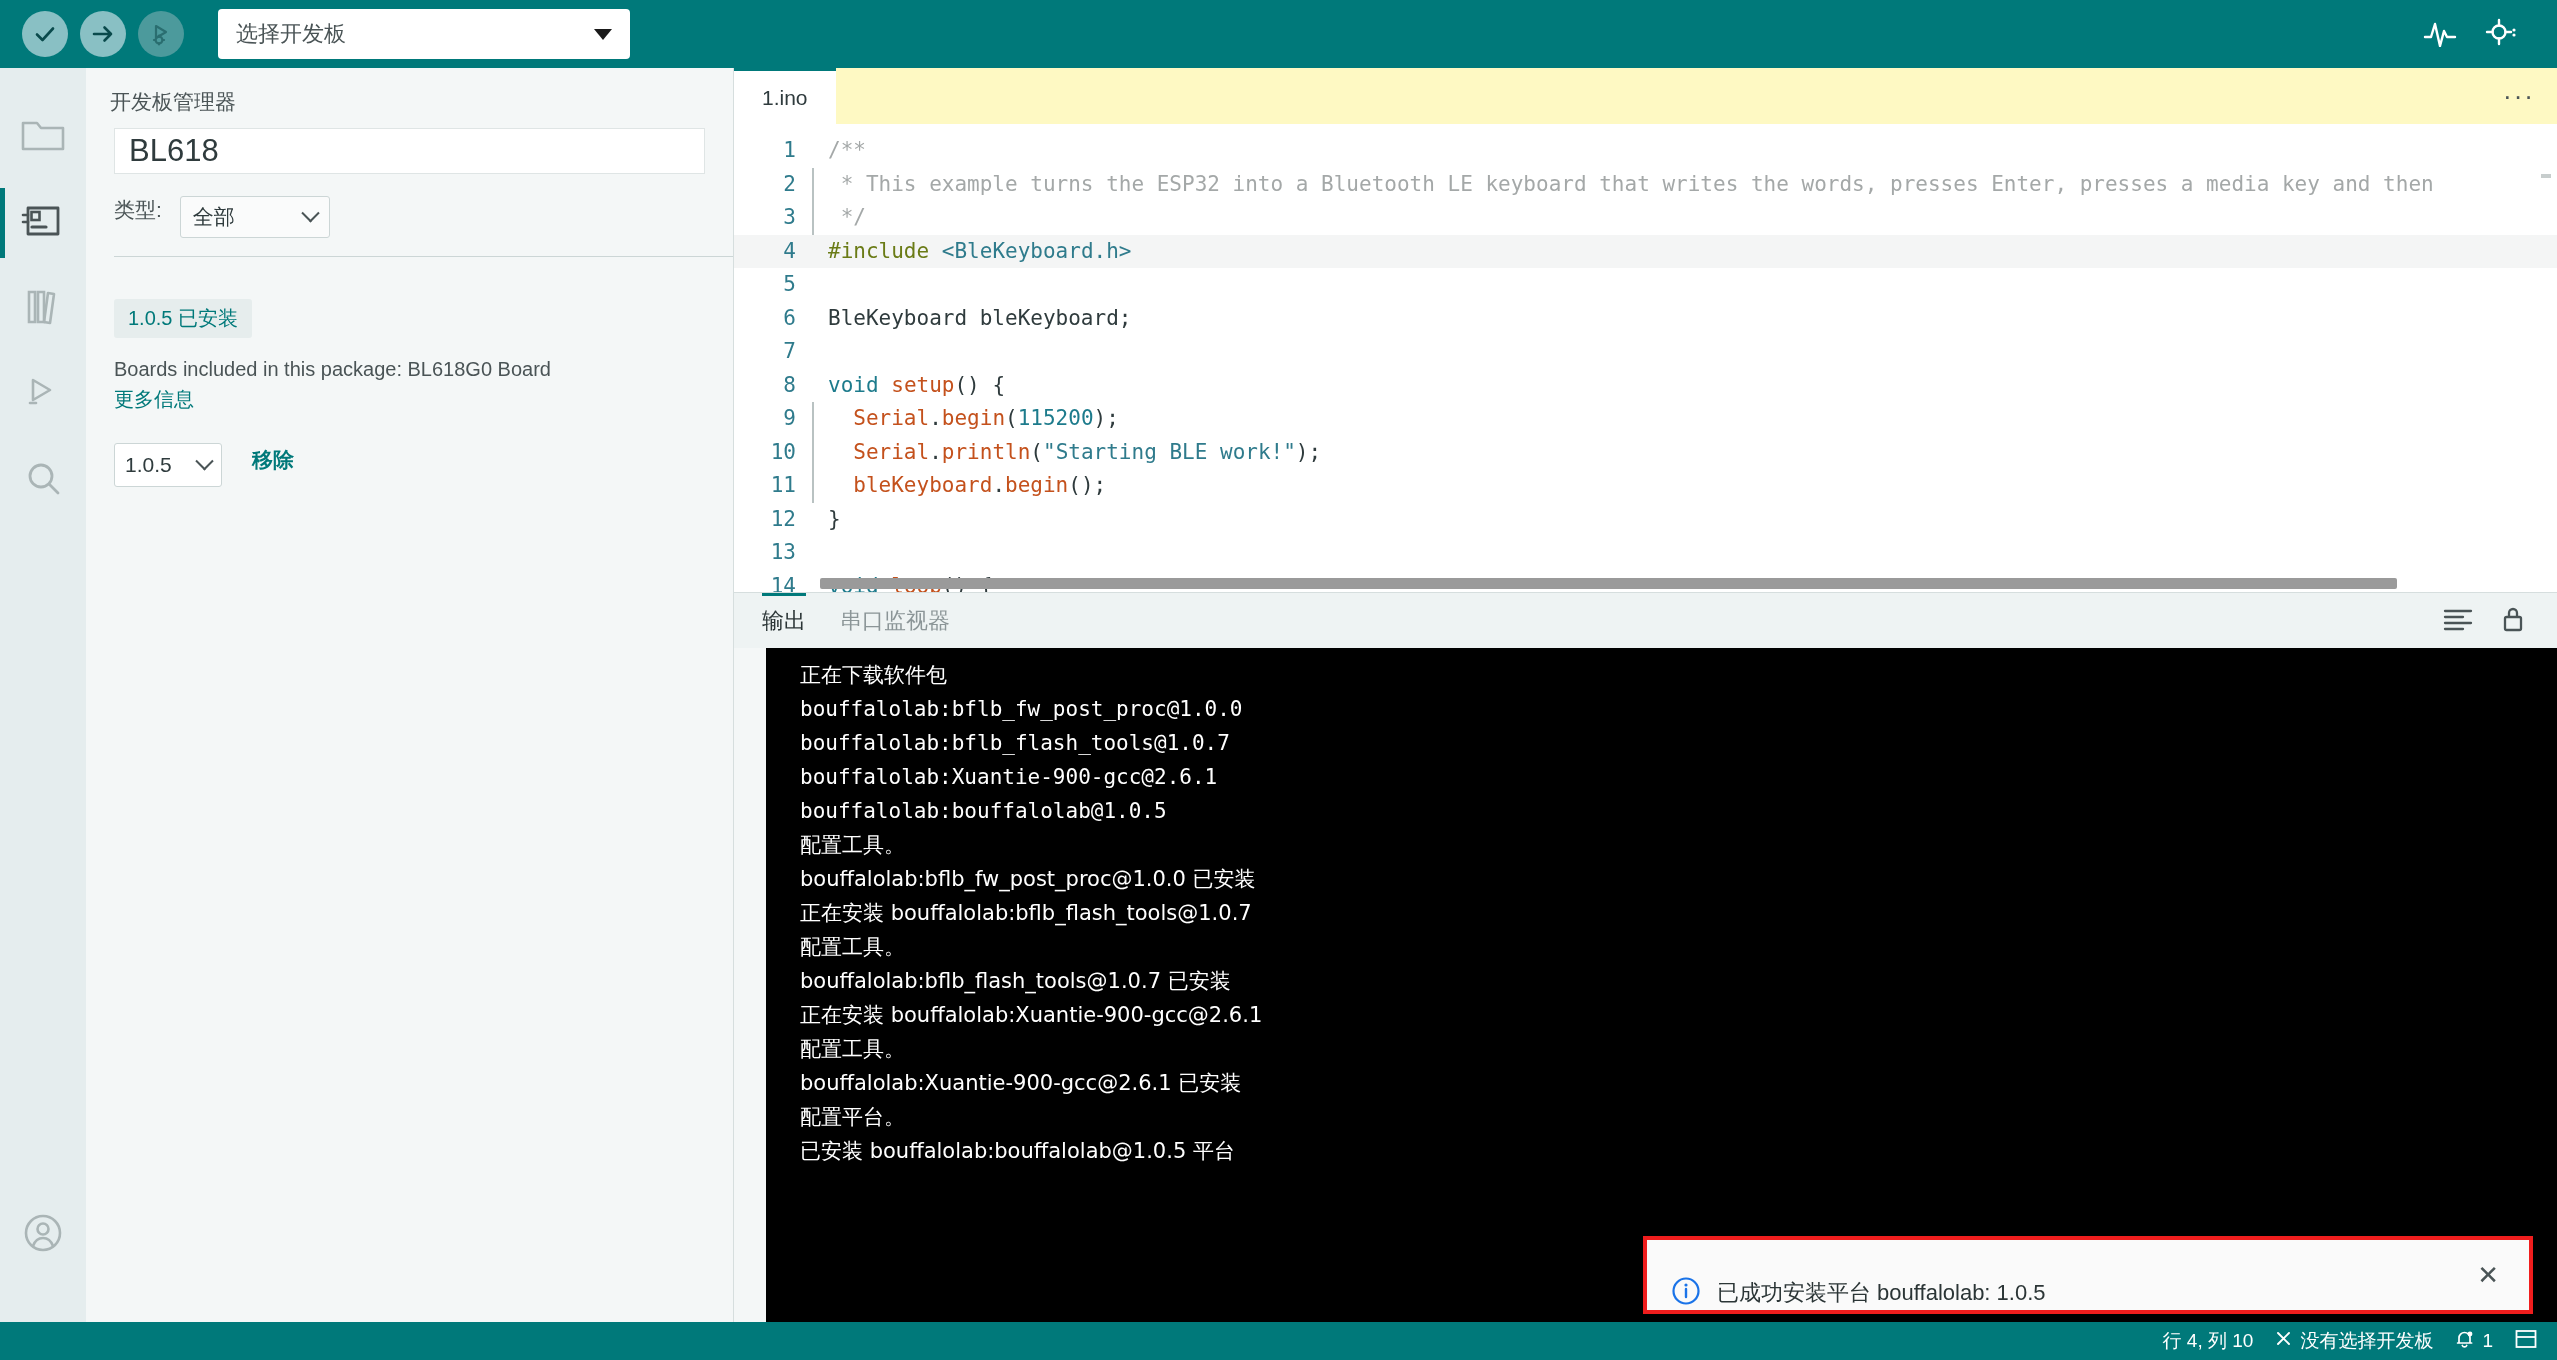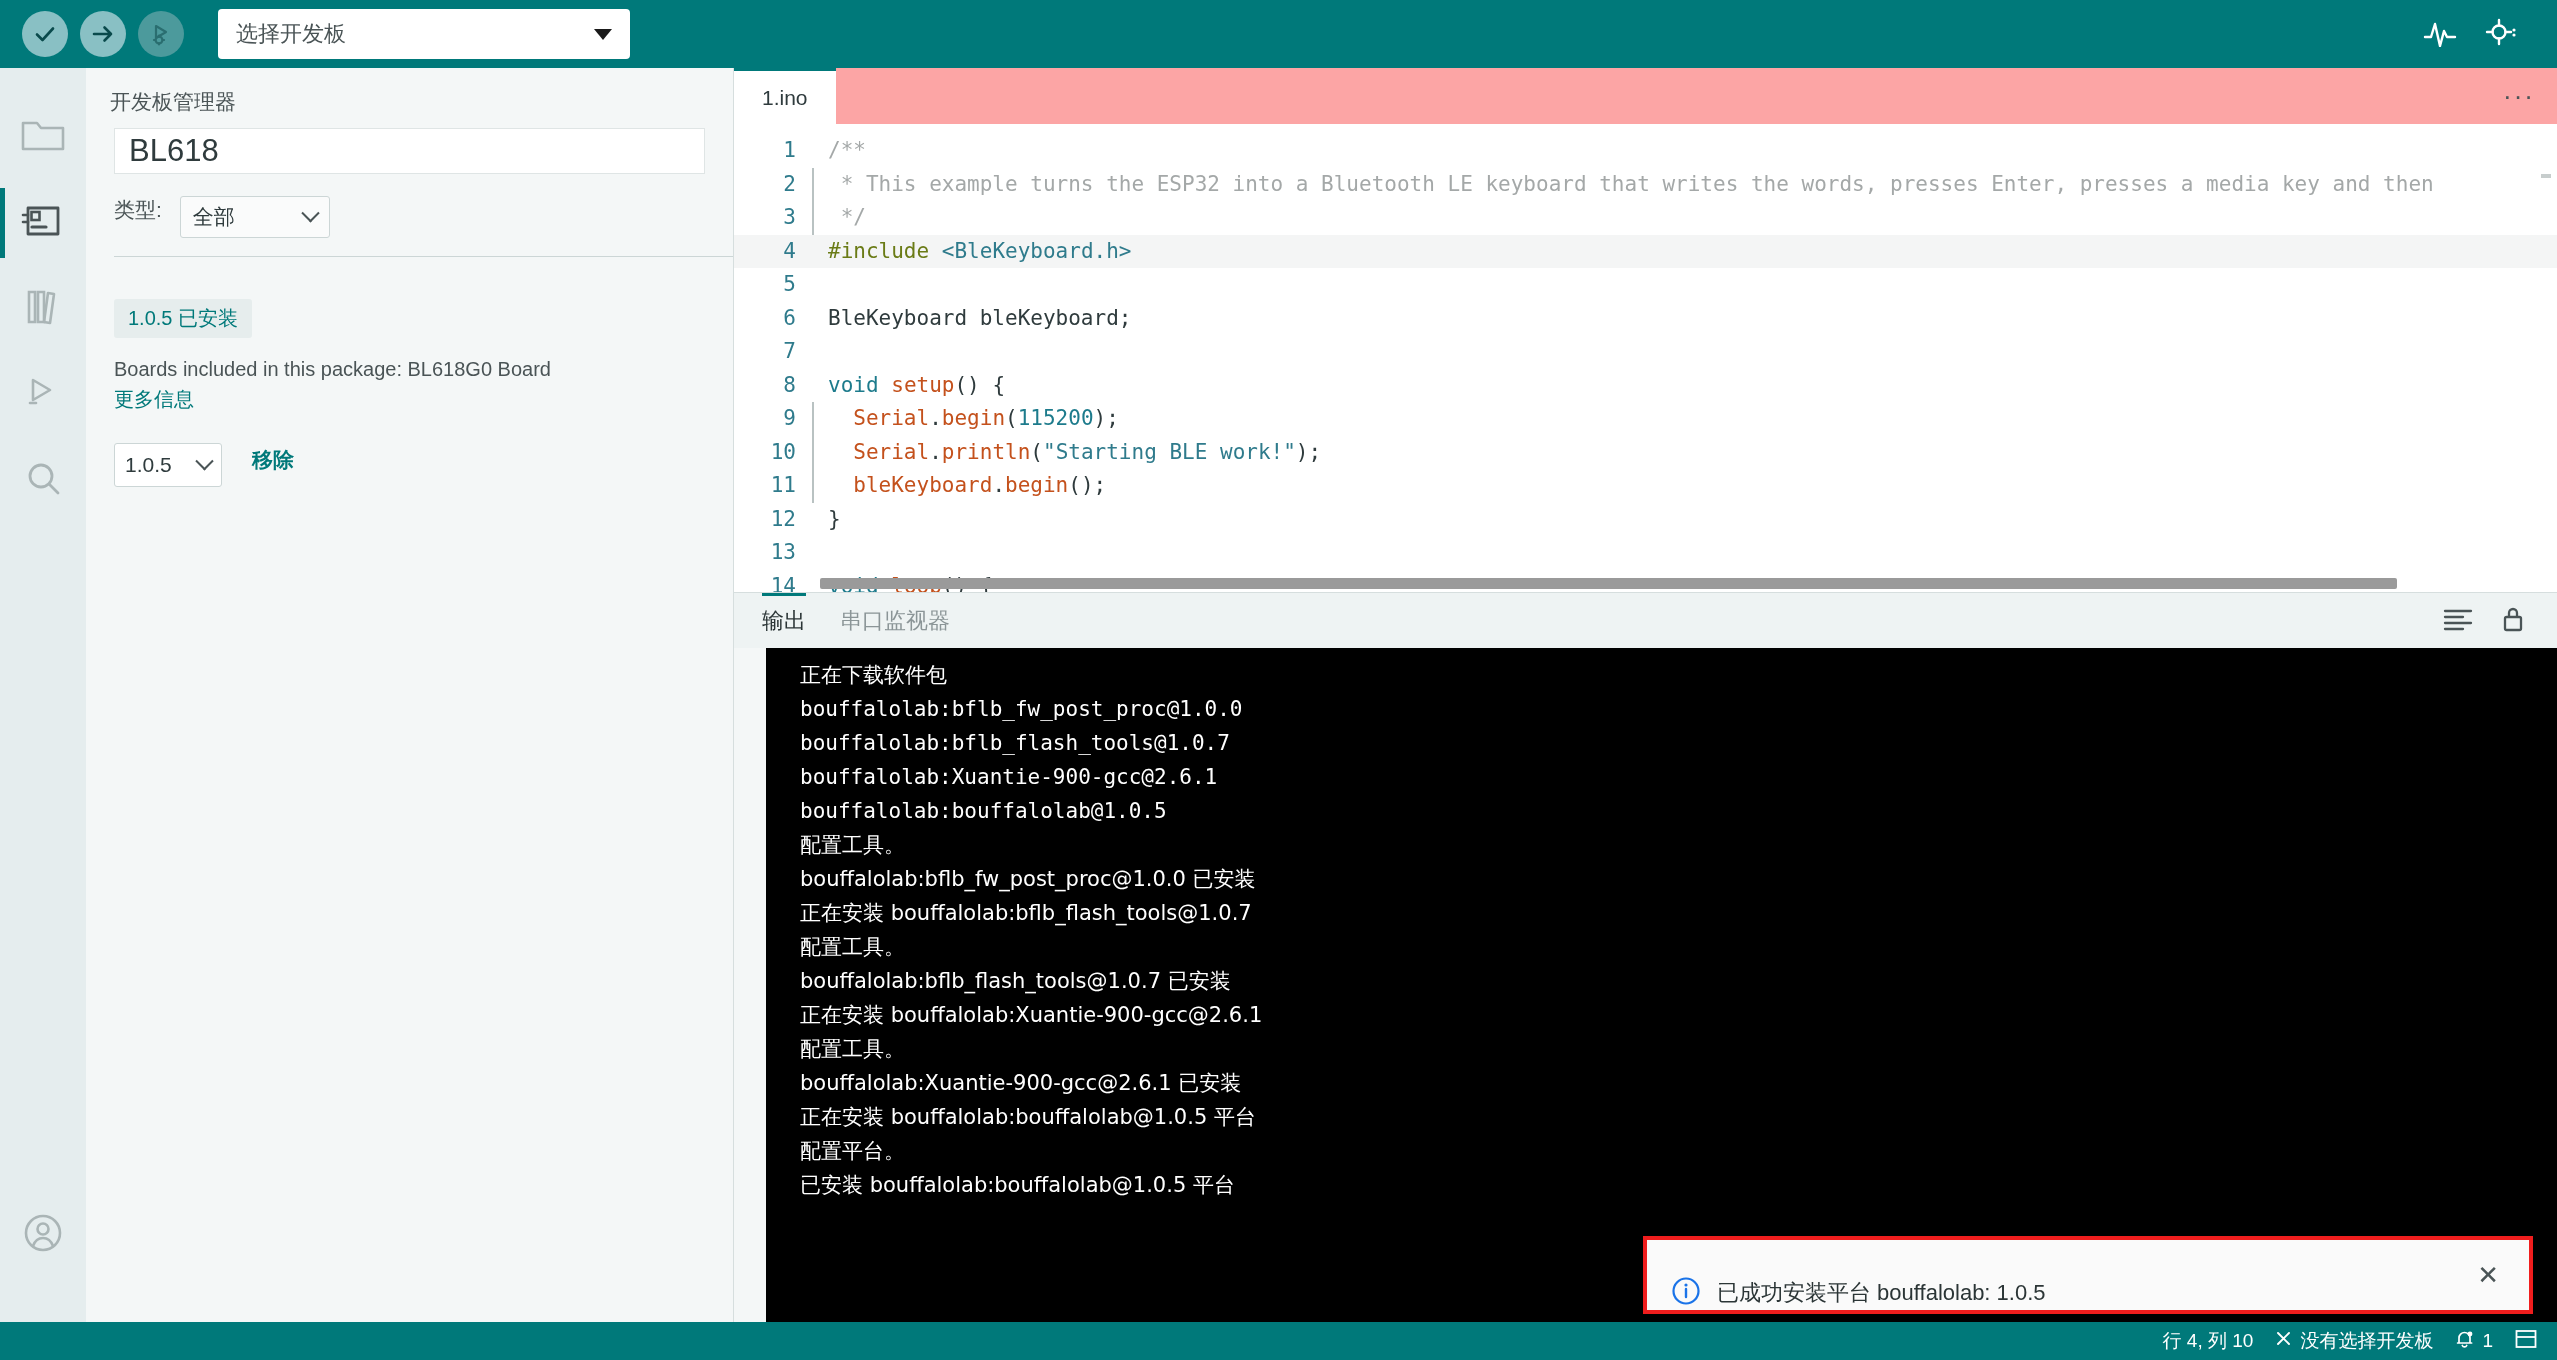--- a/index.html
+++ b/index.html
@@ -81,21 +81,21 @@
   .pkg-actions { display: flex; align-items: center; gap: 30px; margin-top: 20px; }
   .pkg-ver-select {
     width: 108px; height: 44px; background: #fff; border: 1px solid #ccd6d6; border-radius: 3px;
     display: flex; align-items: center; justify-content: space-between; padding: 0 10px;
     font-size: 21px; color: #2f3b3d; cursor: pointer; margin-top: 10px;
   }
   .pkg-remove { font-size: 21px; color: #00797a; font-weight: bold; cursor: pointer; }
 
   
   .editor-col { flex: 1; display: flex; flex-direction: column; min-width: 0; min-height: 0; background: #fff; }
-  .tabbar { height: 56px; background: #fca5a5; display: flex; align-items: stretch; position: relative; flex: 0 0 56px; }
+  .tabbar { height: 56px; background: #fef9c3; display: flex; align-items: stretch; position: relative; flex: 0 0 56px; }
   .tab {
     padding: 0 28px; display: flex; align-items: center; font-size: 21px; color: #2f3b3d;
     background: #fff; cursor: pointer; border-top: 3px solid #00797a;
   }
   .tabbar-fill { flex: 1; }
   .tab-menu { padding: 0 22px; display: flex; align-items: center; color: #4a5456;
     font-size: 26px; letter-spacing: 2px; cursor: pointer; }
 
   .code-area { flex: 1; position: relative; overflow: hidden; background: #fff; min-height: 0; }
   .code {
@@ -334,21 +334,20 @@
             <div>bouffalolab:Xuantie-900-gcc@2.6.1</div>
             <div>bouffalolab:bouffalolab@1.0.5</div>
             <div class="zh">配置工具。</div>
             <div class="zh">bouffalolab:bflb_fw_post_proc@1.0.0 已安装</div>
             <div class="zh">正在安装 bouffalolab:bflb_flash_tools@1.0.7</div>
             <div class="zh">配置工具。</div>
             <div class="zh">bouffalolab:bflb_flash_tools@1.0.7 已安装</div>
             <div class="zh">正在安装 bouffalolab:Xuantie-900-gcc@2.6.1</div>
             <div class="zh">配置工具。</div>
             <div class="zh">bouffalolab:Xuantie-900-gcc@2.6.1 已安装</div>
-            <div class="zh">正在安装 bouffalolab:bouffalolab@1.0.5 平台</div>
             <div class="zh">配置平台。</div>
             <div class="zh">已安装 bouffalolab:bouffalolab@1.0.5 平台</div>
           </div>
       </div>
     </div>
   </div>
 
   <div class="toast">
     <div class="toast-inner">
       <span>

